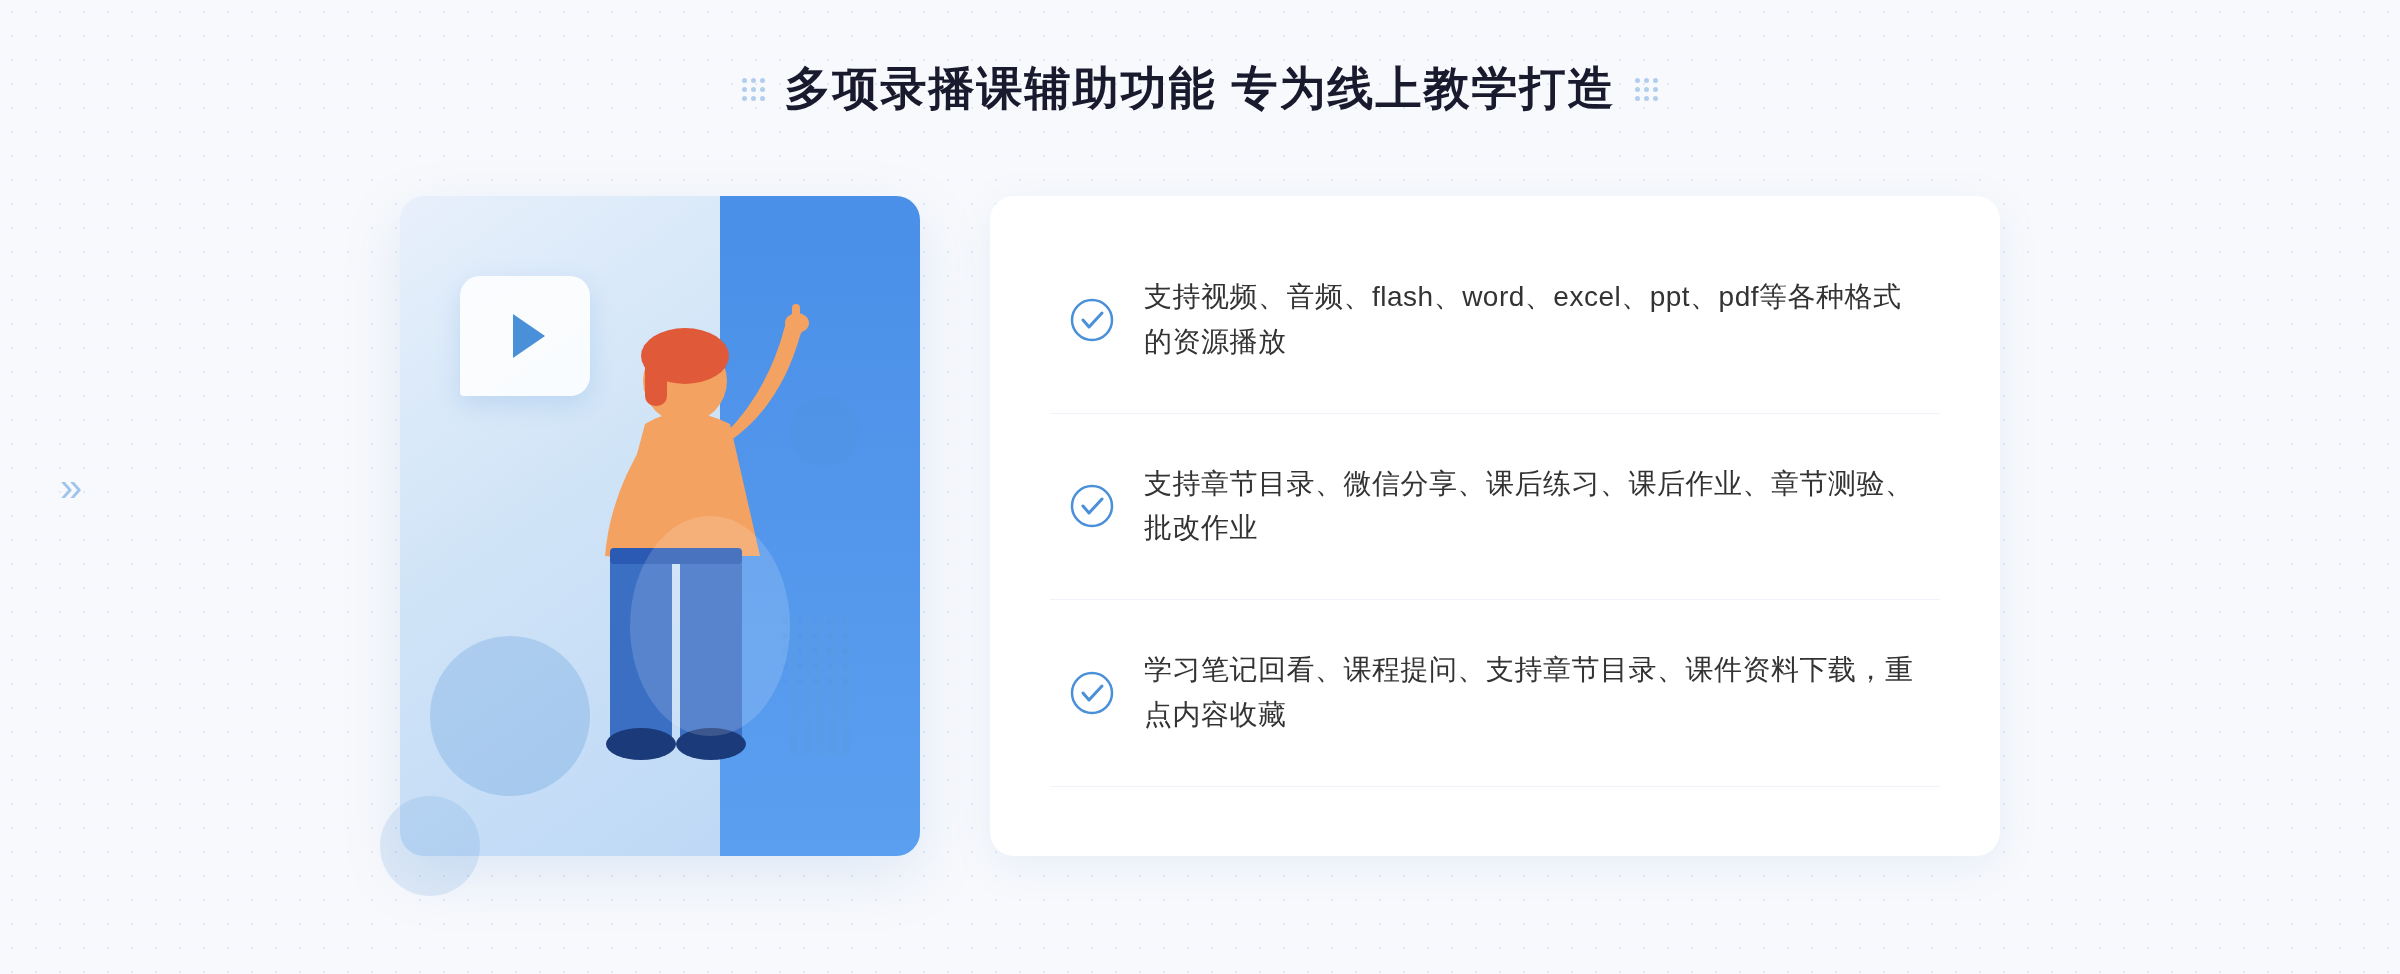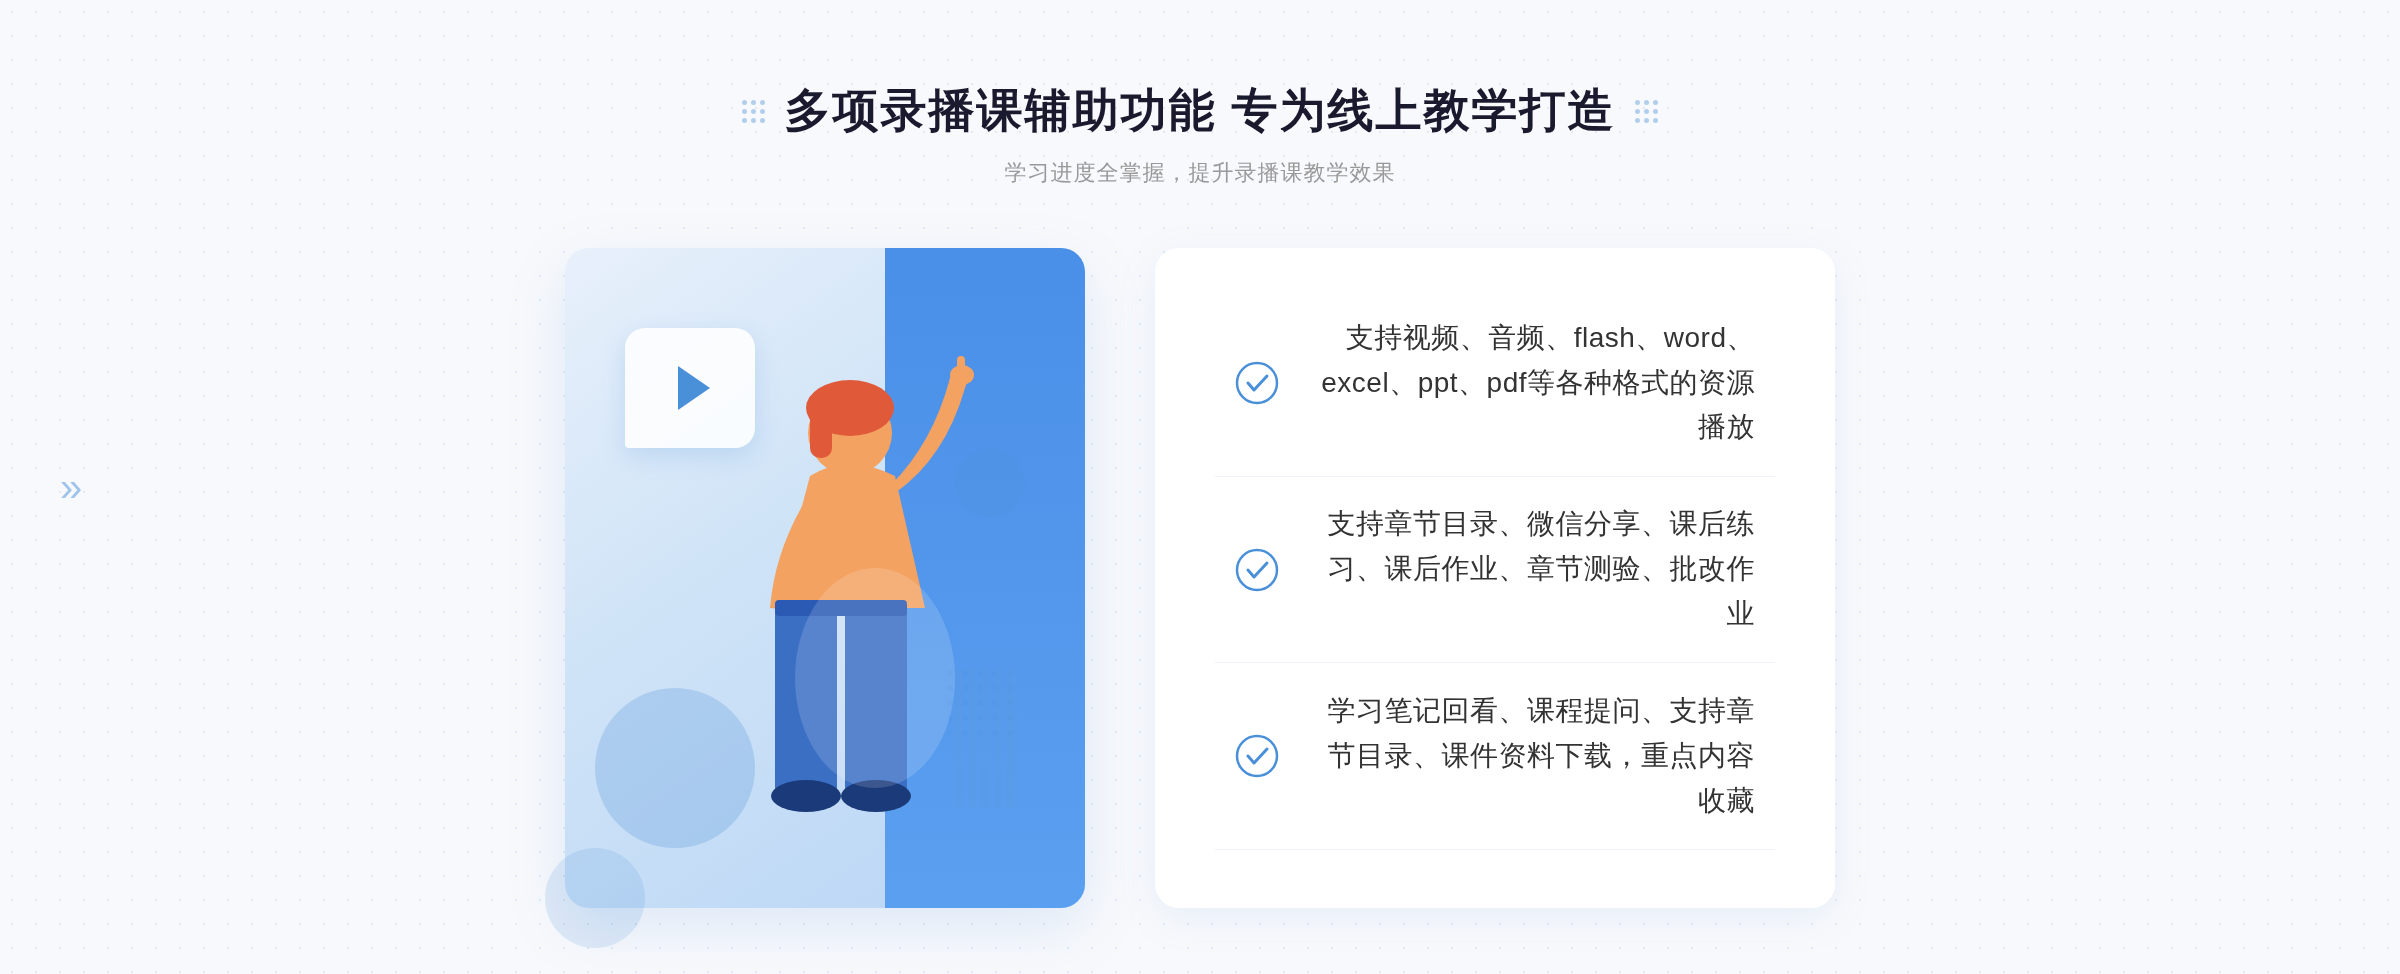--- a/index.html
+++ b/index.html
@@ -38,22 +38,23 @@
       background-size: 24px 24px;
       opacity: 0.5;
       z-index: 0;
     }
 
     
     .header-section {
       position: relative;
       z-index: 1;
       text-align: center;
-      padding-top: 80px;
+      padding-top: 40px;
       margin-bottom: 30px;
+      margin-top: 18px;
     }
 
     .header-title-row {
       display: flex;
       align-items: center;
       justify-content: center;
       gap: 20px;
       margin-bottom: 16px;
     }
 
@@ -87,26 +88,25 @@
     .header-subtitle {
       font-size: 22px;
       color: #999;
       letter-spacing: 1px;
     }
 
     
     .main-content {
       position: relative;
       z-index: 1;
-      width: 1270px;
+      width: 1600px;
       display: flex;
       align-items: stretch;
       gap: 10px;
       height: 750px;
-      text-align: right;
     }
 
     
     .left-illustration {
       width: 580px;
       position: relative;
       flex-shrink: 0;
     }
 
     .illustration-card {
@@ -317,21 +317,20 @@
             <div class="dot-item"></div>
             <div class="dot-item"></div>
         </div>
         <div class="dots-row">
           <div class="dot-item"></div>
             <div class="dot-item"></div>
             <div class="dot-item"></div>
         </div>
       </div>
     </div>
-    <p class="header-subtitle">学习进度全掌握，提升录播课教学效果</p>
   </div>
 
   <div class="main-content">
 
     <div class="left-illustration">
       <div class="illustration-card">
 
         <div class="blue-panel"></div>
 
         <div class="play-bubble">

